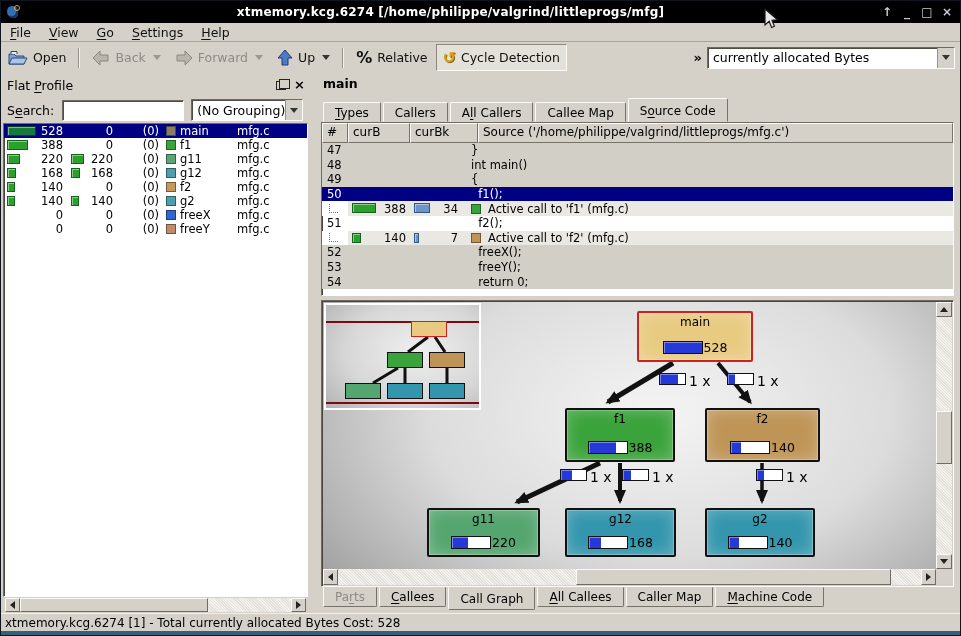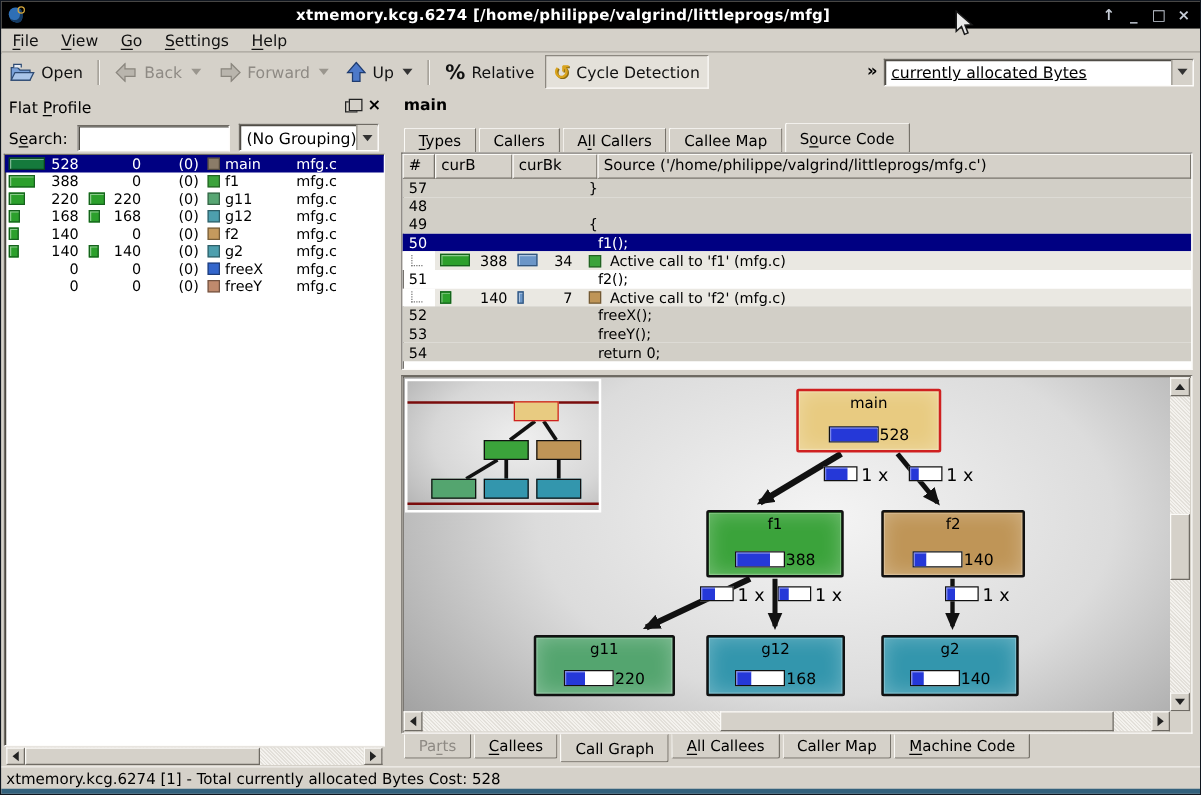--- a/index.html
+++ b/index.html
@@ -26,21 +26,21 @@
   .tsep { width:2px; height:20px; margin:0 5px; border-left:1px solid #97938b; border-right:1px solid #f4f2ee; }
   .dd-arrow { width:0; height:0; border-left:4px solid transparent; border-right:4px solid transparent; border-top:5px solid #333; margin-left:2px; }
   .dd-arrow.dis { border-top-color:#9a968e; }
   .pressed { background:#e4e1da; border:1px solid; border-color:#8c8880 #fbfaf7 #fbfaf7 #8c8880; }
   .pct-icon { font-size:16px; font-weight:bold; }
   .cycle-icon { color:#d9a31d; font-size:16px; font-weight:bold; text-shadow:1px 1px 0 #8a6a10; }
   .overflow { margin-left:auto; font-weight:bold; font-size:13px; padding:0 5px; }
   .combo { display:flex; align-items:center; height:22px; background:#fff; border:1px solid; border-color:#6f6b64 #fdfcfa #fdfcfa #6f6b64; box-shadow:inset 1px 1px 0 #4f4c46; }
   .combo .val { flex:1; padding:0 5px; font-size:12.5px; white-space:nowrap; overflow:hidden; }
   .combo .btn { width:17px; height:100%; background:#d5d1c9; border-left:1px solid #97938b; display:flex; align-items:center; justify-content:center; }
-  .toolbar .combo { width:248px; margin-right:5px;text-decoration:underline; }
+  .toolbar .combo { width:248px; margin-right:5px; }
 
   
   svg.ticon { display:block; }
 
   
   .main { position:absolute; left:0; top:71px; width:961px; height:541px; background:#d5d1c9; }
 
   
   .dock-head { position:absolute; left:6px; top:3px; width:298px; height:20px; display:flex; align-items:center; font-size:12.5px; }
   .dock-icons { margin-left:auto; display:flex; gap:8px; align-items:center; }
@@ -399,29 +399,30 @@
 
     <div class="src-frame">
       <div class="hdr-row" id="src-headers">
           <div class="hdr-cell" style="width: 26px; flex: 0 0 auto;">#</div>
           <div class="hdr-cell" style="width: 62px; flex: 0 0 auto;">curB</div>
           <div class="hdr-cell" style="width: 68px; flex: 0 0 auto;">curBk</div>
           <div class="hdr-cell" style="flex: 1 1 0%;">Source ('/home/philippe/valgrind/littleprogs/mfg.c')</div>
         </div>
       <div id="src-rows">
           <div class="srow bg-gray">
-            <div class="s-line">57</div>
+            <div class="s-line">47</div>
             <div class="s-curB"></div>
             <div class="s-curBk"></div>
             <div class="s-src">}</div>
           </div>
           <div class="srow bg-gray">
             <div class="s-line">48</div>
             <div class="s-curB"></div>
             <div class="s-curBk"></div>
+            <div class="s-src">int main()</div>
           </div>
           <div class="srow bg-gray">
             <div class="s-line">49</div>
             <div class="s-curB"></div>
             <div class="s-curBk"></div>
             <div class="s-src">{</div>
           </div>
           <div class="srow bg-sel">
             <div class="s-line">50</div>
             <div class="s-curB"></div>

